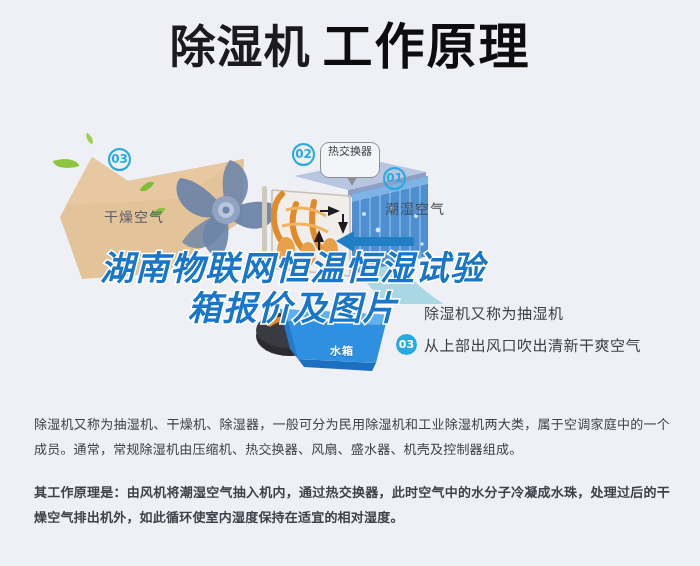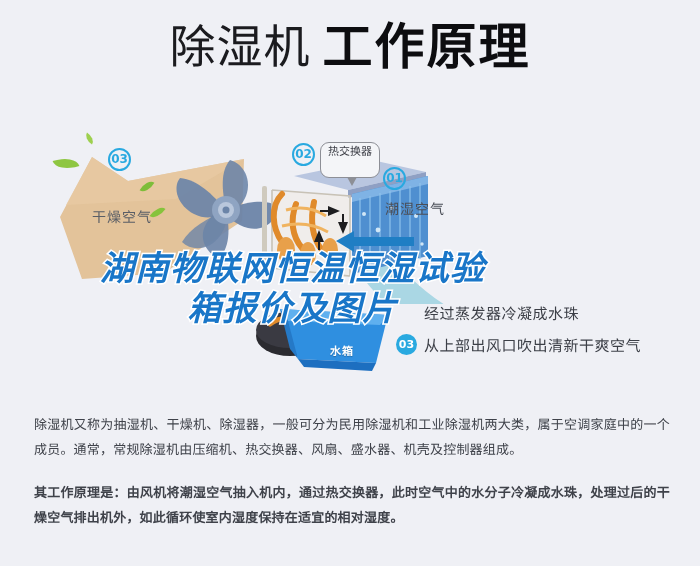--- a/index.html
+++ b/index.html
@@ -27,21 +27,21 @@
   .title-bar {
     position: absolute;
     left: 0;
     top: 22px;
     width: 700px;
     text-align: center;
     white-space: nowrap;
   }
   .title-main {
     font-size: 46px;
-    font-weight: 400;
+    font-weight: 700;
     color: #1b1b1f;
     letter-spacing: 1px;
     line-height: 1;
     display: inline-block;
     vertical-align: middle;
     text-align: right;
   }
   .title-sub {
     font-size: 50px;
     font-weight: 700;
@@ -202,21 +202,21 @@
     border-top: 9px solid #8d8f96;
   }
 
   .flow-label {
     position: absolute;
     font-size: 14px;
     color: #4b4f58;
     white-space: nowrap;
     letter-spacing: 1px;
   }
-  .label-dry   { left: 92px;  top: 86px; color: #5a5e66; }
+  .label-dry   { left: 104px;  top: 86px; color: #5a5e66; }
   .label-humid { left: 385px; top: 78px; color: #4b4f58; }
 
   .tank-label {
     position: absolute;
     left: 330px;
     top: 222px;
     font-size: 11px;
     color: #ffffff;
     font-weight: 600;
     letter-spacing: 1px;
@@ -420,21 +420,21 @@
     <div class="callout">热交换器</div>
 
     <div class="flow-label label-dry">干燥空气</div>
     <div class="flow-label label-humid">潮湿空气</div>
     <div class="tank-label">水箱</div>
   </div>
 
   <div class="steps">
     <div class="step-row obscured">
       <span class="step-badge">02</span>
-      <span class="step-text">经过蒸发器冷凝成水珠</span>
+      <span class="step-text">除湿机又称为抽湿机</span>
     </div>
     <div class="step-row">
       <span class="step-badge">03</span>
       <span class="step-text">从上部出风口吹出清新干爽空气</span>
     </div>
   </div>
 
   <div class="watermark">湖南物联网恒温恒湿试验
 箱报价及图片</div>
 

